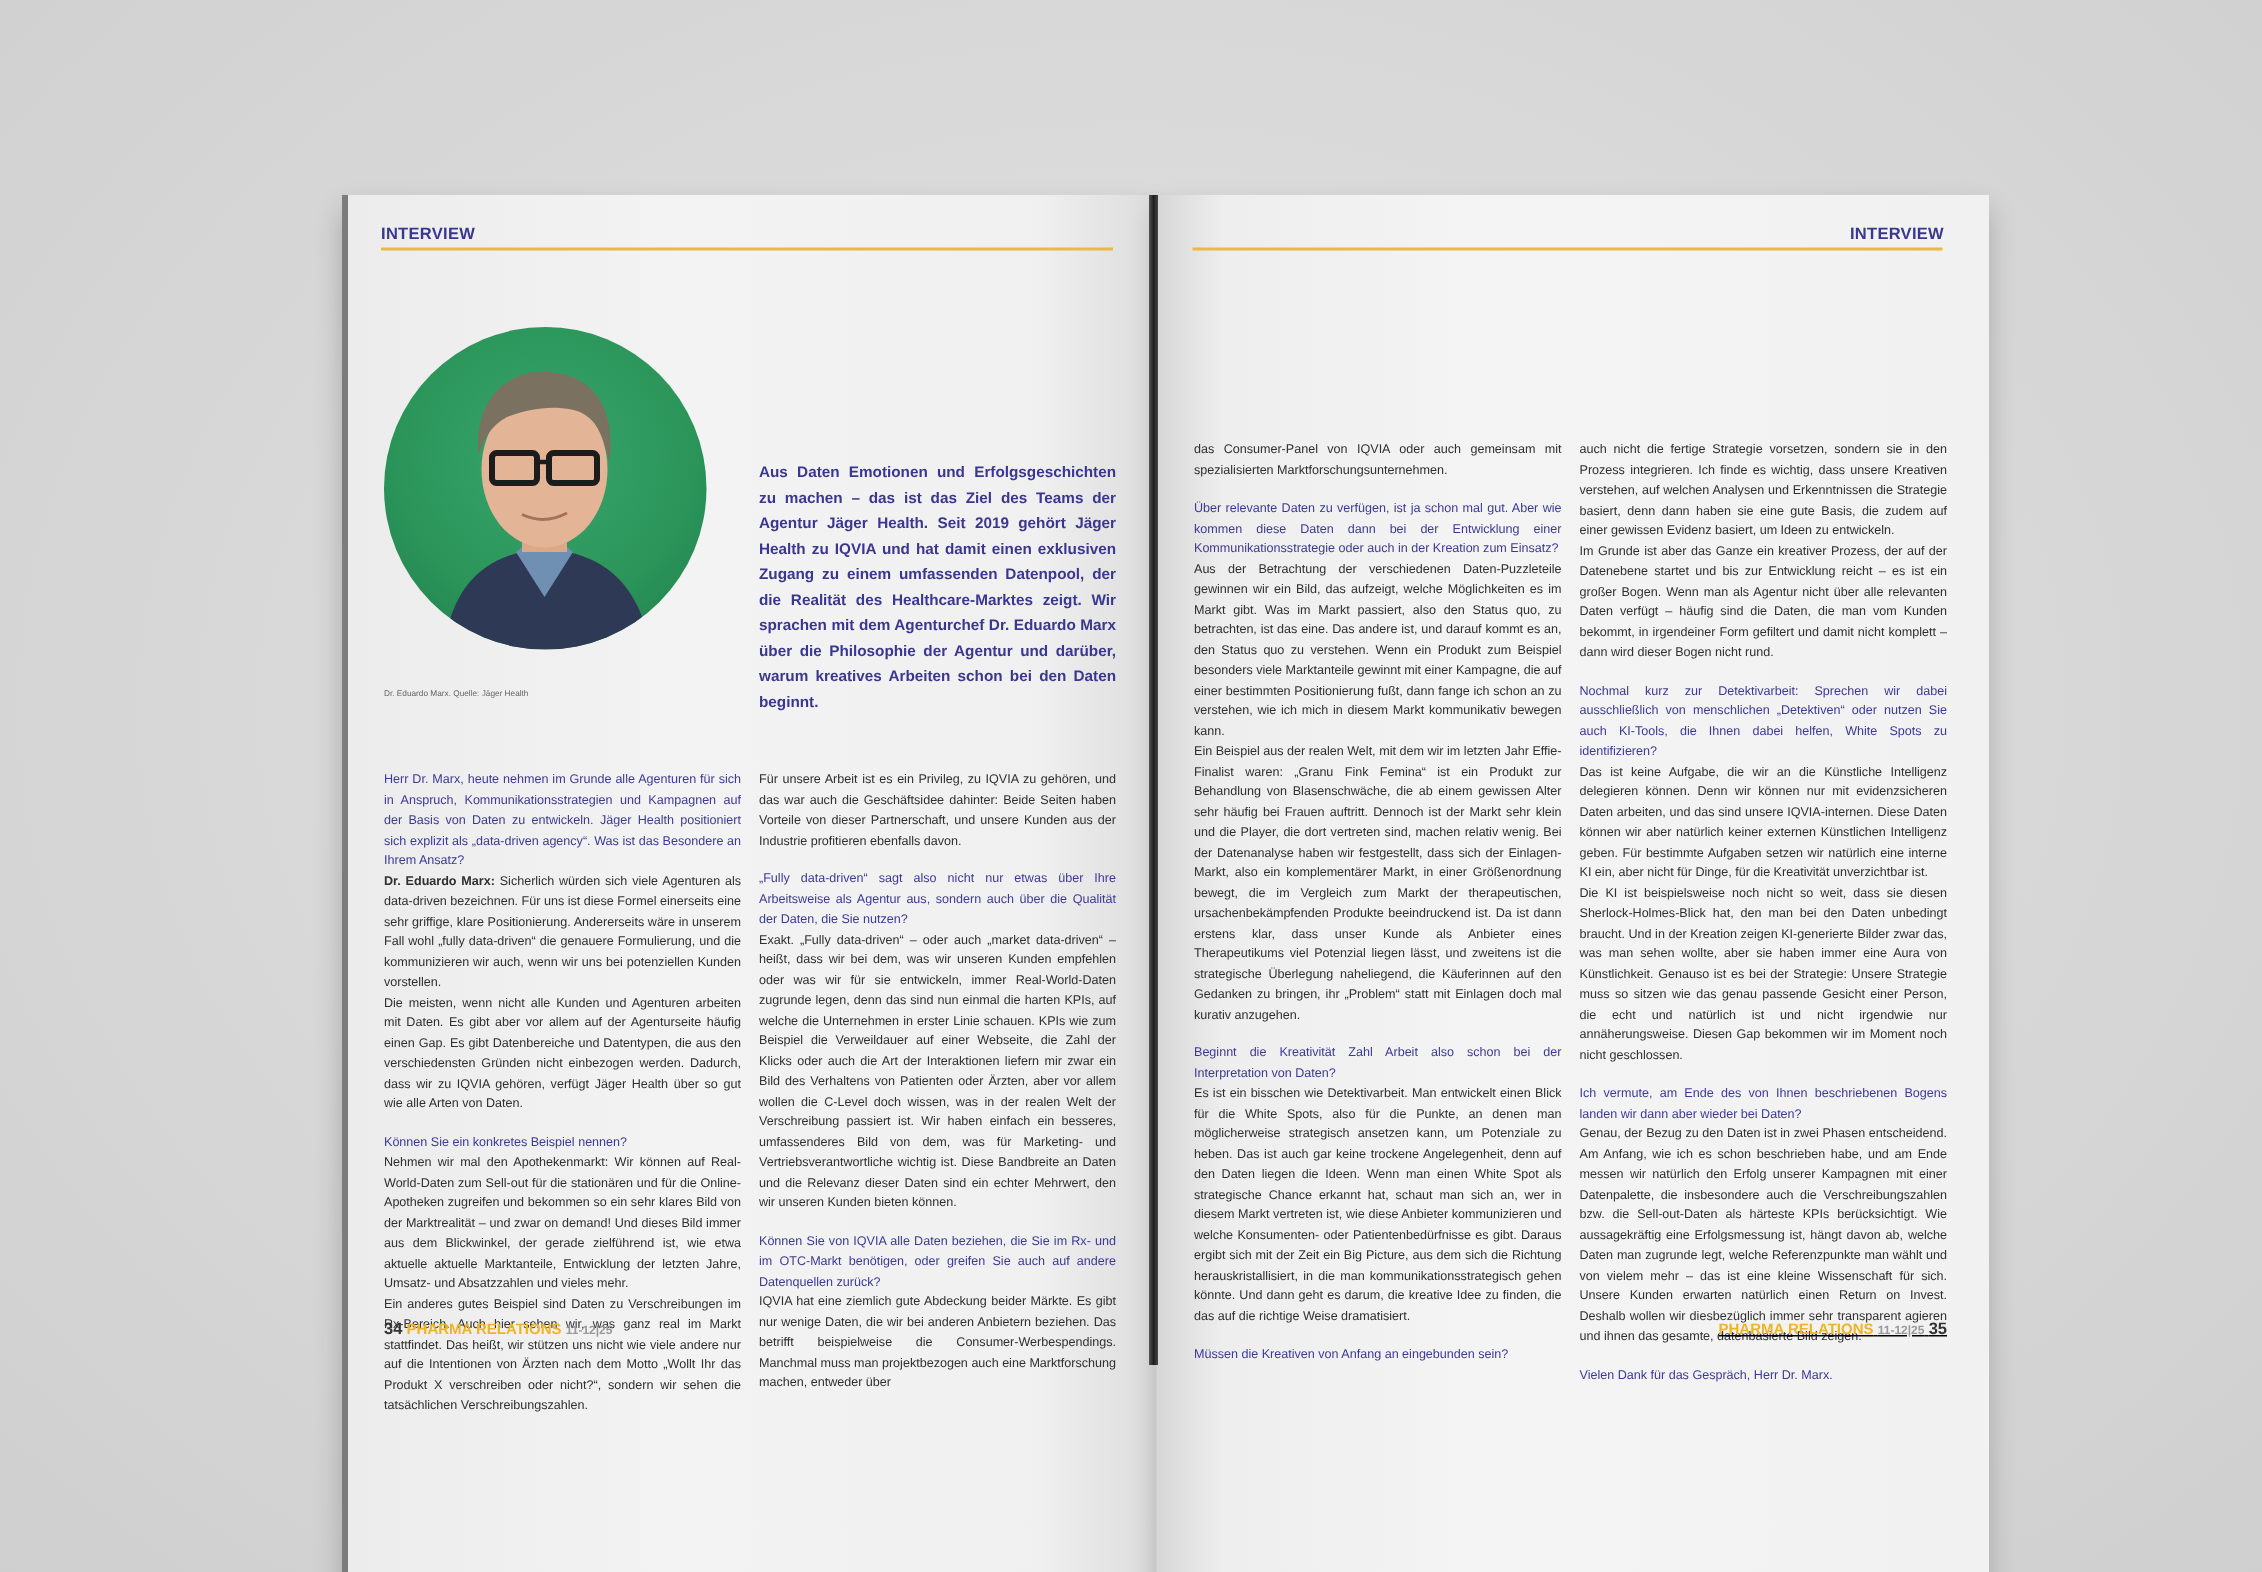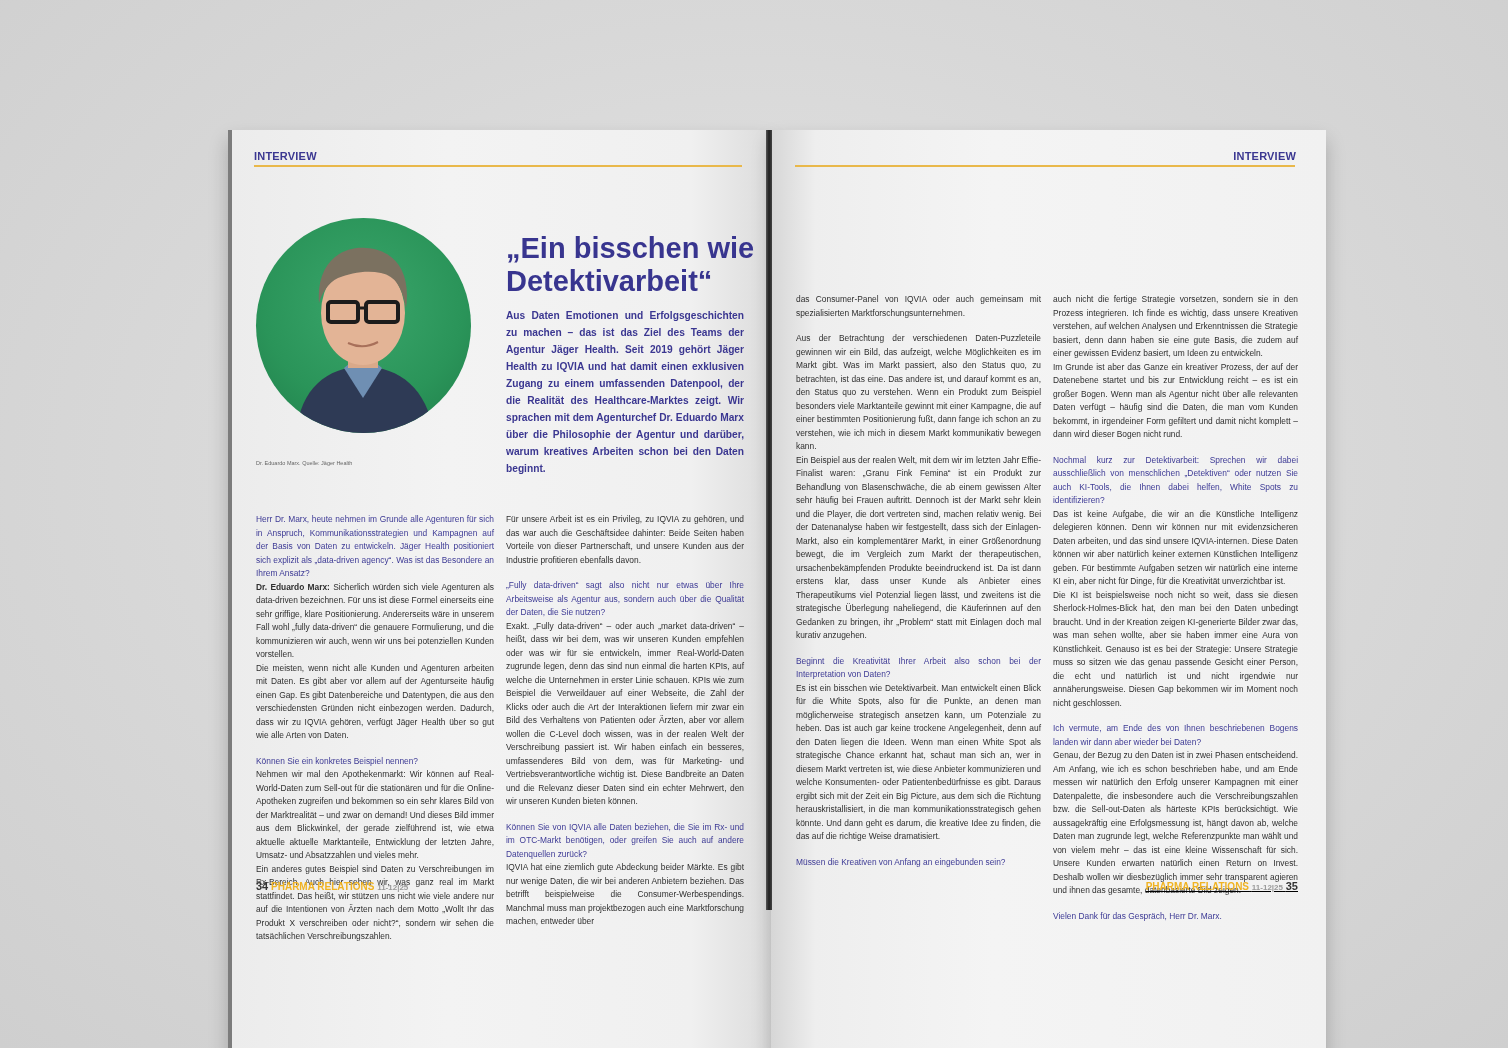--- a/index.html
+++ b/index.html
@@ -45,21 +45,20 @@
         <ellipse cx="107" cy="95" rx="42" ry="52" fill="#e3b496"></ellipse>
         <path d="M63 85 C60 45 85 28 110 30 C140 32 155 55 150 90 C146 70 140 58 125 55 C110 52 95 55 82 60 C72 65 66 75 63 85 Z" fill="#7b7160"></path>
         <rect x="72" y="84" width="30" height="20" rx="3" fill="none" stroke="#1c1c1c" stroke-width="4"></rect>
         <rect x="110" y="84" width="32" height="20" rx="3" fill="none" stroke="#1c1c1c" stroke-width="4"></rect>
         <line x1="102" y1="90" x2="110" y2="90" stroke="#1c1c1c" stroke-width="3"></line>
         <path d="M92 125 Q107 132 122 124" stroke="#a8705a" stroke-width="2" fill="none"></path>
       </svg>
     </div>
     <div class="caption">Dr. Eduardo Marx. Quelle: Jäger Health</div>
 
-    <div class="headline">„Ein bisschen wie Detektivarbeit“</div>
     <div class="lede">Aus Daten Emotionen und Erfolgsgeschichten zu machen – das ist das Ziel des Teams der Agentur Jäger Health. Seit 2019 gehört Jäger Health zu IQVIA und hat damit einen exklusiven Zugang zu einem umfassenden Datenpool, der die Realität des Healthcare-Marktes zeigt. Wir sprachen mit dem Agenturchef Dr. Eduardo Marx über die Philosophie der Agentur und darüber, warum kreatives Arbeiten schon bei den Daten beginnt.</div>
 
     <div class="col" style="left:24px;top:347px;width:238px;">
       <p class="q">Herr Dr. Marx, heute nehmen im Grunde alle Agenturen für sich in Anspruch, Kommunikationsstrategien und Kampagnen auf der Basis von Daten zu entwickeln. Jäger Health positioniert sich explizit als „data-driven agency“. Was ist das Besondere an Ihrem Ansatz?</p>
       <p><b>Dr. Eduardo Marx:</b><span> Sicherlich würden sich viele Agenturen als data-driven bezeichnen. Für uns ist diese Formel einerseits eine sehr griffige, klare Positionierung. Andererseits wäre in unserem Fall wohl „fully data-driven“ die genauere Formulierung, und die kommunizieren wir auch, wenn wir uns bei potenziellen Kunden vorstellen.</span></p>
       <p>Die meisten, wenn nicht alle Kunden und Agenturen arbeiten mit Daten. Es gibt aber vor allem auf der Agenturseite häufig einen Gap. Es gibt Datenbereiche und Datentypen, die aus den verschiedensten Gründen nicht einbezogen werden. Dadurch, dass wir zu IQVIA gehören, verfügt Jäger Health über so gut wie alle Arten von Daten.</p>
       <div class="gap"></div>
       <p class="q">Können Sie ein konkretes Beispiel nennen?</p>
       <p>Nehmen wir mal den Apothekenmarkt: Wir können auf Real-World-Daten zum Sell-out für die stationären und für die Online-Apotheken zugreifen und bekommen so ein sehr klares Bild von der Marktrealität – und zwar on demand! Und dieses Bild immer aus dem Blickwinkel, der gerade zielführend ist, wie etwa aktuelle aktuelle Marktanteile, Entwicklung der letzten Jahre, Umsatz- und Absatzzahlen und vieles mehr.</p>
       <p>Ein anderes gutes Beispiel sind Daten zu Verschreibungen im Rx-Bereich. Auch hier sehen wir, was ganz real im Markt stattfindet. Das heißt, wir stützen uns nicht wie viele andere nur auf die Intentionen von Ärzten nach dem Motto „Wollt Ihr das Produkt X verschreiben oder nicht?“, sondern wir sehen die tatsächlichen Verschreibungszahlen.</p>
@@ -84,24 +83,25 @@
 
   <div class="gutter"></div>
 
   <div class="page right">
     <div class="section-label" style="right:30px;">INTERVIEW</div>
     <div class="rule" style="left:24px;width:500px;"></div>
 
     <div class="col" style="left:25px;top:127px;width:245px;">
       <p>das Consumer-Panel von IQVIA oder auch gemeinsam mit spezialisierten Marktforschungsunternehmen.</p>
       <div class="gap"></div>
+      <p class="q">Über relevante Daten zu verfügen, ist ja schon mal gut. Aber wie kommen diese Daten dann bei der Entwicklung einer Kommunikationsstrategie oder auch in der Kreation zum Einsatz?</p>
       <p>Aus der Betrachtung der verschiedenen Daten-Puzzleteile gewinnen wir ein Bild, das aufzeigt, welche Möglichkeiten es im Markt gibt. Was im Markt passiert, also den Status quo, zu betrachten, ist das eine. Das andere ist, und darauf kommt es an, den Status quo zu verstehen. Wenn ein Produkt zum Beispiel besonders viele Marktanteile gewinnt mit einer Kampagne, die auf einer bestimmten Positionierung fußt, dann fange ich schon an zu verstehen, wie ich mich in diesem Markt kommunikativ bewegen kann.</p>
       <p>Ein Beispiel aus der realen Welt, mit dem wir im letzten Jahr Effie-Finalist waren: „Granu Fink Femina“ ist ein Produkt zur Behandlung von Blasenschwäche, die ab einem gewissen Alter sehr häufig bei Frauen auftritt. Dennoch ist der Markt sehr klein und die Player, die dort vertreten sind, machen relativ wenig. Bei der Datenanalyse haben wir festgestellt, dass sich der Einlagen-Markt, also ein komplementärer Markt, in einer Größenordnung bewegt, die im Vergleich zum Markt der therapeutischen, ursachenbekämpfenden Produkte beeindruckend ist. Da ist dann erstens klar, dass unser Kunde als Anbieter eines Therapeutikums viel Potenzial liegen lässt, und zweitens ist die strategische Überlegung naheliegend, die Käuferinnen auf den Gedanken zu bringen, ihr „Problem“ statt mit Einlagen doch mal kurativ anzugehen.</p>
       <div class="gap"></div>
-      <p class="q">Beginnt die Kreativität Ihrer Arbeit also schon bei der Interpretation von Daten?</p>
+      <p class="q">Beginnt die Kreativität Zahl Arbeit also schon bei der Interpretation von Daten?</p>
       <p>Es ist ein bisschen wie Detektivarbeit. Man entwickelt einen Blick für die White Spots, also für die Punkte, an denen man möglicherweise strategisch ansetzen kann, um Potenziale zu heben. Das ist auch gar keine trockene Angelegenheit, denn auf den Daten liegen die Ideen. Wenn man einen White Spot als strategische Chance erkannt hat, schaut man sich an, wer in diesem Markt vertreten ist, wie diese Anbieter kommunizieren und welche Konsumenten- oder Patientenbedürfnisse es gibt. Daraus ergibt sich mit der Zeit ein Big Picture, aus dem sich die Richtung herauskristallisiert, in die man kommunikationsstrategisch gehen könnte. Und dann geht es darum, die kreative Idee zu finden, die das auf die richtige Weise dramatisiert.</p>
       <div class="gap"></div>
       <p class="q">Müssen die Kreativen von Anfang an eingebunden sein?</p>
     </div>
 
     <div class="col" style="left:282px;top:127px;width:245px;">
       <p>auch nicht die fertige Strategie vorsetzen, sondern sie in den Prozess integrieren. Ich finde es wichtig, dass unsere Kreativen verstehen, auf welchen Analysen und Erkenntnissen die Strategie basiert, denn dann haben sie eine gute Basis, die zudem auf einer gewissen Evidenz basiert, um Ideen zu entwickeln.</p>
       <p>Im Grunde ist aber das Ganze ein kreativer Prozess, der auf der Datenebene startet und bis zur Entwicklung reicht – es ist ein großer Bogen. Wenn man als Agentur nicht über alle relevanten Daten verfügt – häufig sind die Daten, die man vom Kunden bekommt, in irgendeiner Form gefiltert und damit nicht komplett – dann wird dieser Bogen nicht rund.</p>
       <div class="gap"></div>
       <p class="q">Nochmal kurz zur Detektivarbeit: Sprechen wir dabei ausschließlich von menschlichen „Detektiven“ oder nutzen Sie auch KI-Tools, die Ihnen dabei helfen, White Spots zu identifizieren?</p>

